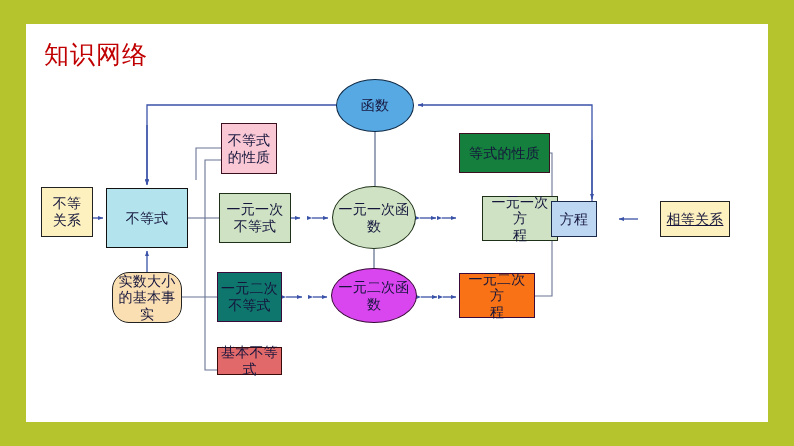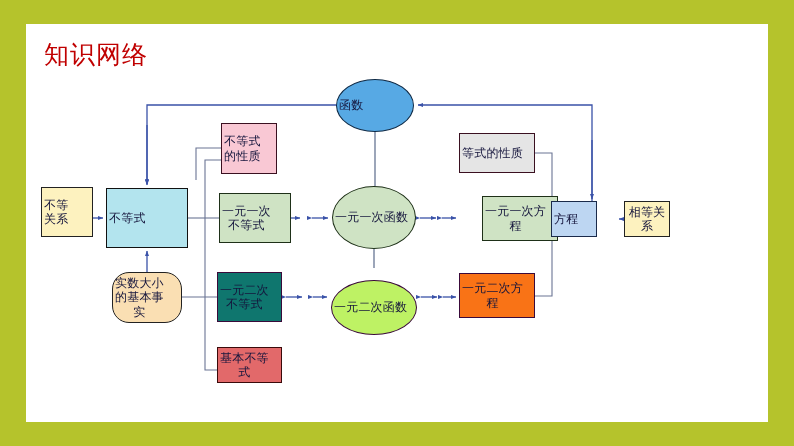--- a/index.html
+++ b/index.html
@@ -45,22 +45,23 @@
     left: 0; top: 0;
     width: 794px;
     height: 446px;
     pointer-events: none;
   }
   .node {
     position: absolute;
     box-sizing: border-box;
     display: flex;
     align-items: center;
+    justify-content: center;
     text-align: center;
-    font-size: 12px;
+    font-size: 14px;
     line-height: 1.18;
     color: #15153c;
     letter-spacing: 0.2px;
     padding: 0 2px;
   }
   .rect {
     border: 1.4px solid #222222;
   }
   .ellipse {
     border: 1.4px solid #1a1a3c;
@@ -169,52 +170,52 @@
     <div class="node rect" style="left:219px;top:193px;width:72px;height:50px;background:#cfe3c4;border-color:#1e3018;">
       <span class="n-label">一元一次
 不等式</span>
     </div>
 
     <div class="node rect" style="left:217px;top:272px;width:65px;height:50px;background:#0f766e;border-color:#3a0a3a;">
       <span class="n-label">一元二次
 不等式</span>
     </div>
 
-    <div class="node rect" style="left:217px;top:347px;width:65px;height:36px;background:#e2696a;border-color:#3a0a0a;">
+    <div class="node rect" style="left:217px;top:347px;width:65px;height:28px;background:#e2696a;border-color:#3a0a0a;">
       <span class="n-label">基本不等
 式</span>
     </div>
 
     <div class="node ellipse" style="left:336px;top:79px;width:78px;height:53px;background:#57a9e4;border-color:#102a45;">
       <span class="n-label">函数</span>
     </div>
 
     <div class="node ellipse" style="left:332px;top:186px;width:84px;height:63px;background:#cfe3c4;border-color:#1e3018;">
       <span class="n-label">一元一次函数</span>
     </div>
 
-    <div class="node ellipse" style="left:331px;top:280px;width:86px;height:55px;background:#bef264;border-color:#3a0a3a;">
+    <div class="node ellipse" style="left:331px;top:268px;width:86px;height:55px;background:#d946ef;border-color:#3a0a3a;">
       <span class="n-label">一元二次函数</span>
     </div>
 
-    <div class="node rect" style="left:459px;top:133px;width:76px;height:40px;background:#e5e5e5;border-color:#3a1020;">
+    <div class="node rect" style="left:459px;top:133px;width:91px;height:40px;background:#15803d;border-color:#3a1020;">
       <span class="n-label">等式的性质</span>
     </div>
 
     <div class="node rect" style="left:459px;top:196px;width:76px;height:45px;background:#cfe3c4;border-color:#1e3018;margin-left:23px;">
       <span class="n-label">一元一次方
 程</span>
     </div>
 
     <div class="node rect" style="left:459px;top:273px;width:76px;height:45px;background:#f97316;border-color:#3a0a3a;">
       <span class="n-label">一元二次方
 程</span>
     </div>
 
     <div class="node rect" style="left:551px;top:201px;width:46px;height:36px;background:#bdd6f2;border-color:#1a2a4a;">
       <span class="n-label">方程</span>
     </div>
 
-    <div class="node rect" style="left:624px;top:201px;width:46px;height:36px;background:#fdf2bf;border-color:#222;">
+    <div class="node rect" style="left:660px;top:201px;width:70px;height:36px;background:#fdf2bf;border-color:#222;text-decoration:underline;">
       <span class="n-label">相等关系</span>
     </div>
   </div>
 </div>
 
 </body></html>

